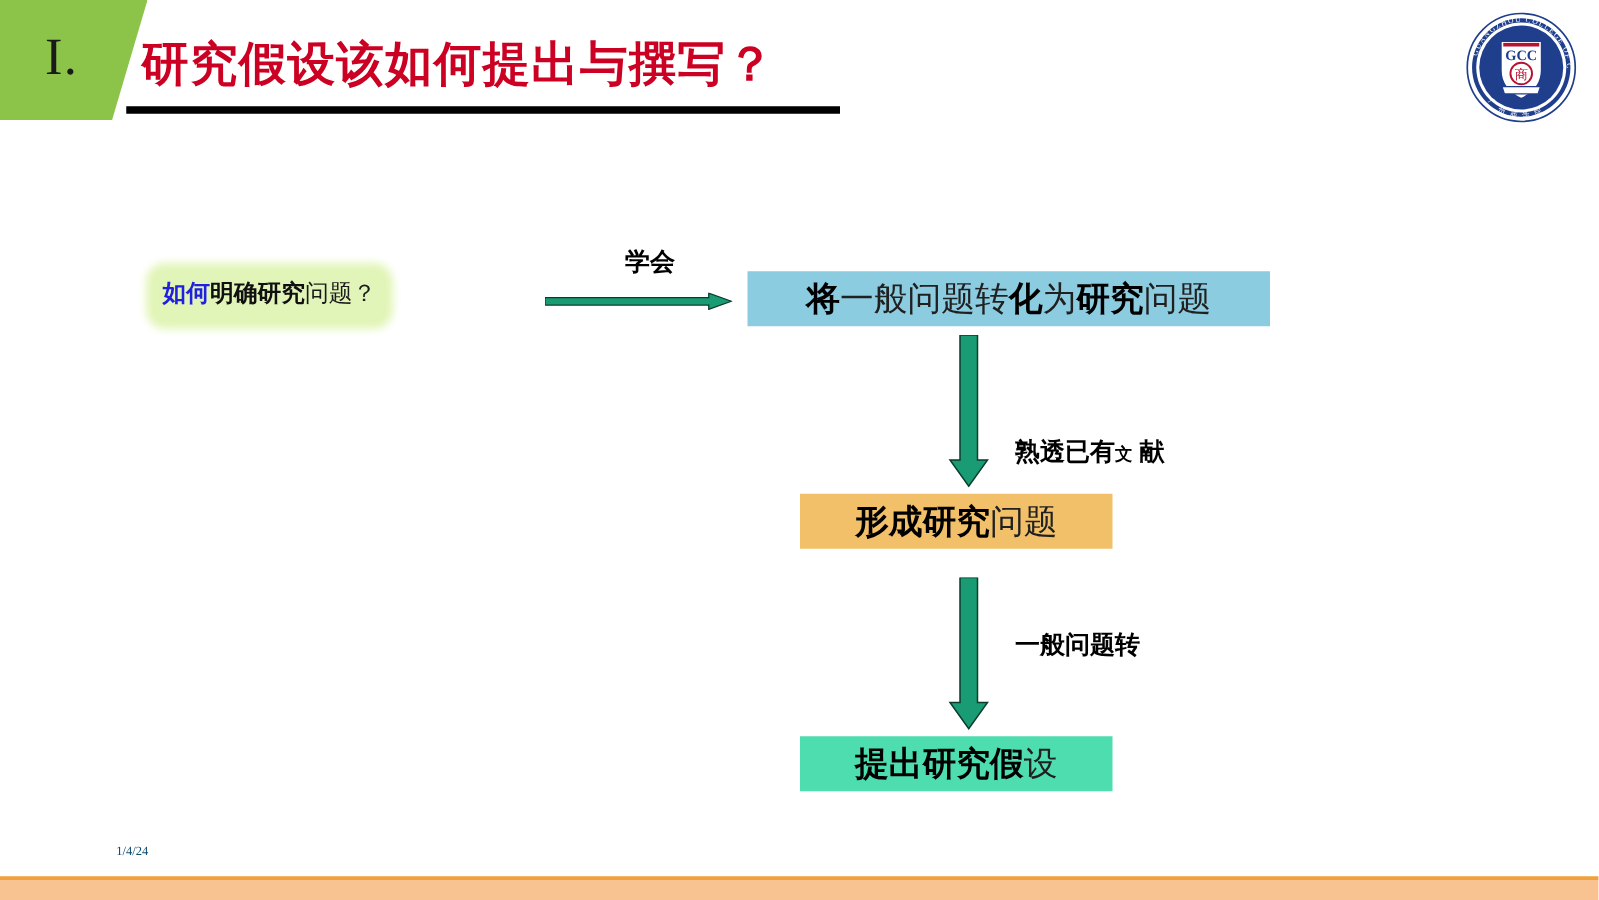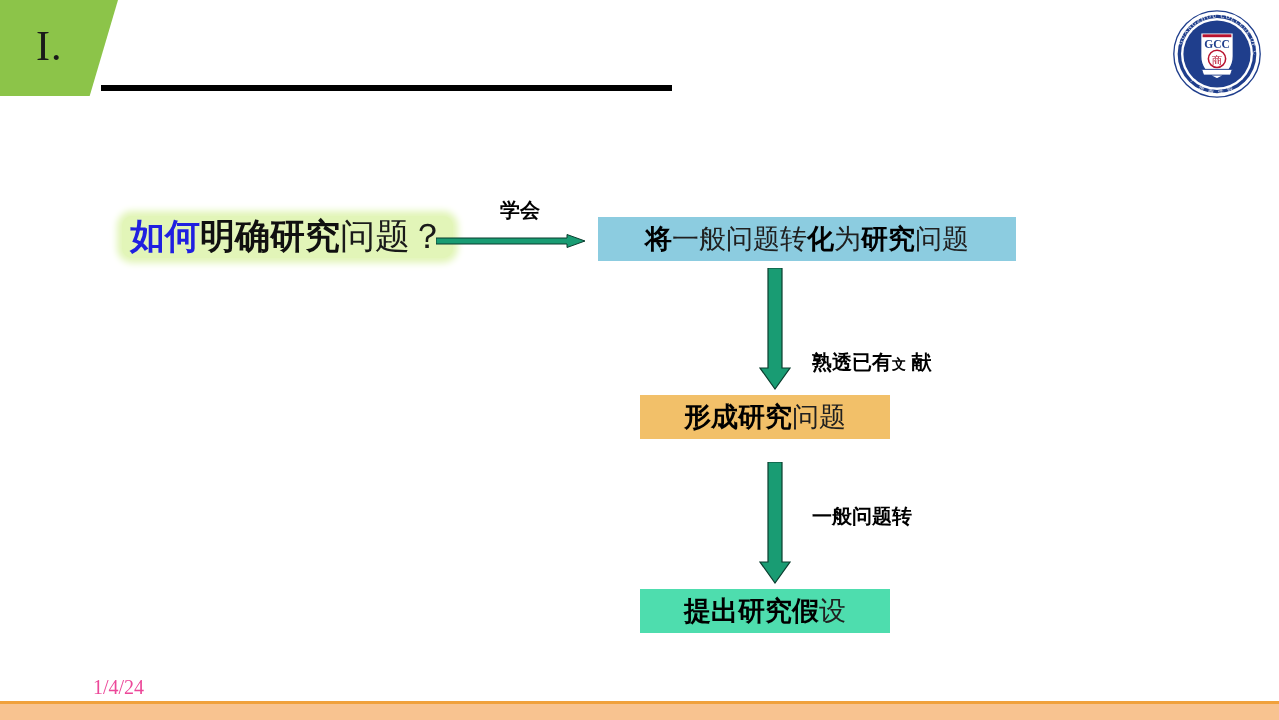--- a/index.html
+++ b/index.html
@@ -69,21 +69,21 @@
   .flow {
     position: absolute;
     left: 0; top: 0;
     width: 1279px; height: 720px;
   }
 
   .q-label {
     position: absolute;
     left: 122px; top: 216px;
     padding: 3px 8px 5px 8px;
-    font-size: 35px;
+    font-size: 19px;
     line-height: 34px;
     white-space: nowrap;
     background: #E2F5B8;
     border-radius: 10px;
     box-shadow: 0 0 7px 5px #E2F5B8;
     color: #000000;
   }
   .q-label .seg-blue   { color: #2020E0; font-weight: bold; }
   .q-label .seg-bold   { color: #101010; font-weight: bold; }
   .q-label .seg-light  { color: #1a1a1a; font-weight: normal; }
@@ -139,22 +139,22 @@
   .node.box-green {
     left: 640px; top: 589px;
     width: 250px; height: 44px;
     background: #4EDDAE;
   }
 
   
   .footer-date {
     position: absolute;
     left: 93px; top: 676px;
-    font-size: 20px;
-    color: #ec4899;
+    font-size: 10px;
+    color: #0c4a6e;
     font-family: "Liberation Serif", "DejaVu Serif", serif;
     text-align: right;
   }
   .footer-rule {
     position: absolute;
     left: 0; top: 701px;
     width: 1279px; height: 3px;
     background: #F0A13C;
   }
   .footer-band {
@@ -165,20 +165,21 @@
   }
 </style>
 </head>
 <body>
 
 <div id="slide">
 
   <div class="header-band">
     <div class="green-parallelogram"></div>
     <div class="section-numeral">I.</div>
+    <div class="slide-title">研究假设该如何提出与撰写？</div>
     <div class="title-rule"></div>
   </div>
 
   <div class="logo">
     <svg viewBox="0 0 100 100" width="96" height="96" aria-hidden="true">
       <circle cx="50" cy="50" r="45" fill="#ffffff" stroke="#1F3E8C" stroke-width="1.4"></circle>
       <circle cx="50" cy="50" r="41" fill="#1F3E8C"></circle>
       <circle cx="50" cy="50" r="37.5" fill="#ffffff"></circle>
       <circle cx="50" cy="50" r="35" fill="#1F3E8C"></circle>
 

